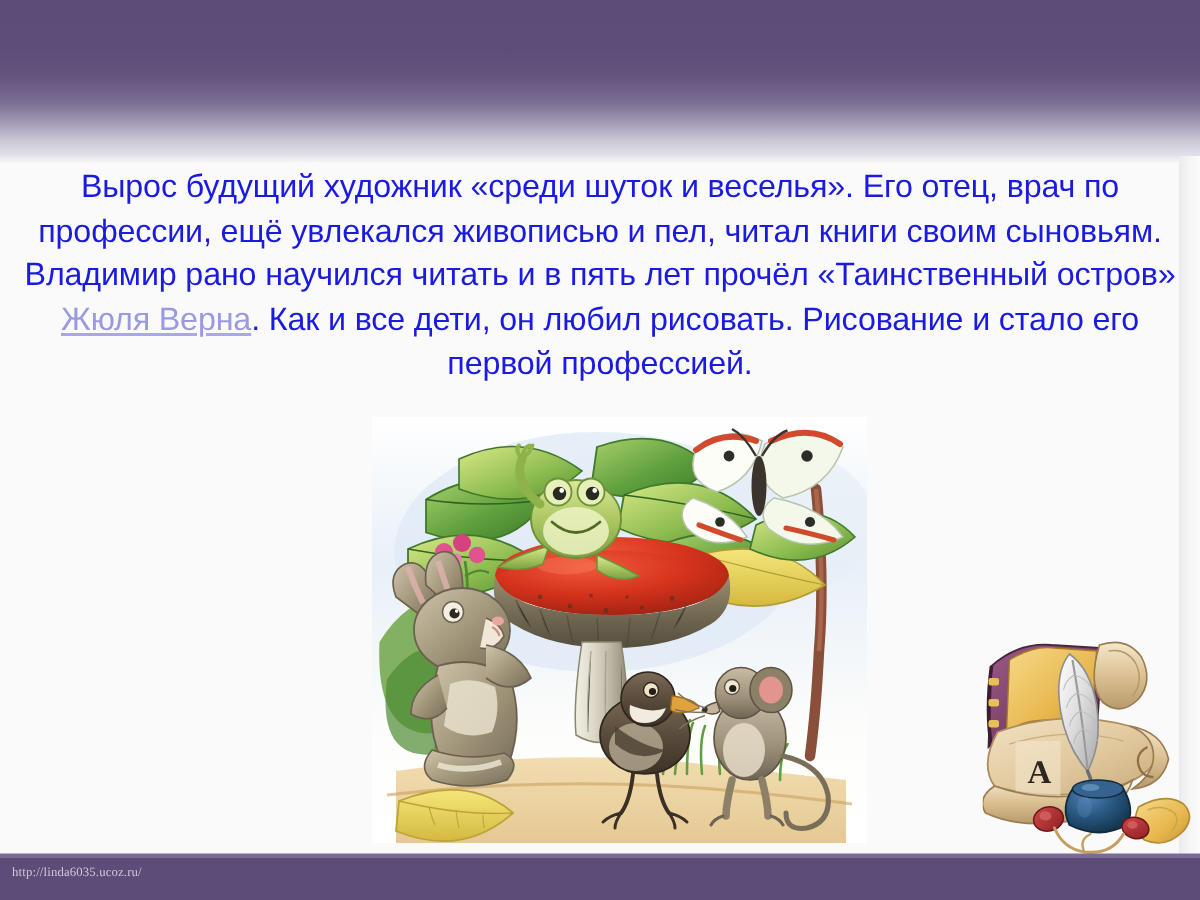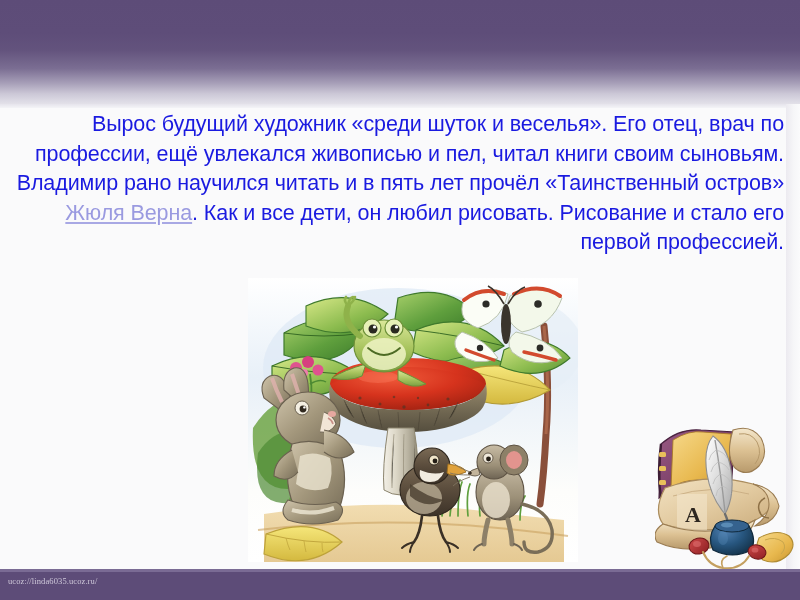--- a/index.html
+++ b/index.html
@@ -37,21 +37,21 @@
     background:#fafafb;
   }
   
   #body-text{
     position:absolute;left:16px;top:110px;width:768px;
     color:#1a1ae0;
     font-size:21.5px;
     line-height:29.6px;
     font-family:"Liberation Sans", sans-serif;
     letter-spacing:-0.1px;
-    text-align:right;
+    text-align:center;
     word-spacing:0px;
   }
   #body-text .lnk{
     color:#9a9ae0;
     text-decoration:underline;
     text-decoration-color:#a8a8e4;
     cursor:pointer;
   }
   
   #illustration{
@@ -435,15 +435,15 @@
       <ellipse cx="102" cy="130" rx="9" ry="7" transform="rotate(14 102 130)" fill="url(#sealg)" stroke="#6e1518" stroke-width="1"></ellipse>
       <ellipse cx="100" cy="128" rx="3.4" ry="2.6" fill="#e07070" opacity="0.6"></ellipse>
 
       <path d="M48 130 q6 14 20 16 q18 2 26 -12" stroke="#c4a060" stroke-width="2" fill="none" stroke-linecap="round"></path>
       <path d="M68 146 q-4 -8 4 -12" stroke="#c4a060" stroke-width="1.6" fill="none" stroke-linecap="round"></path>
     </svg>
   </div>
 
   <div id="footer-band-top"></div>
   <div id="footer-band"></div>
-  <div id="footer-url">ucoz://linda6035.ucoz.ru/</div>
+  <div id="footer-url">http://linda6035.ucoz.ru/</div>
 
 </div>
 
 </body></html>

